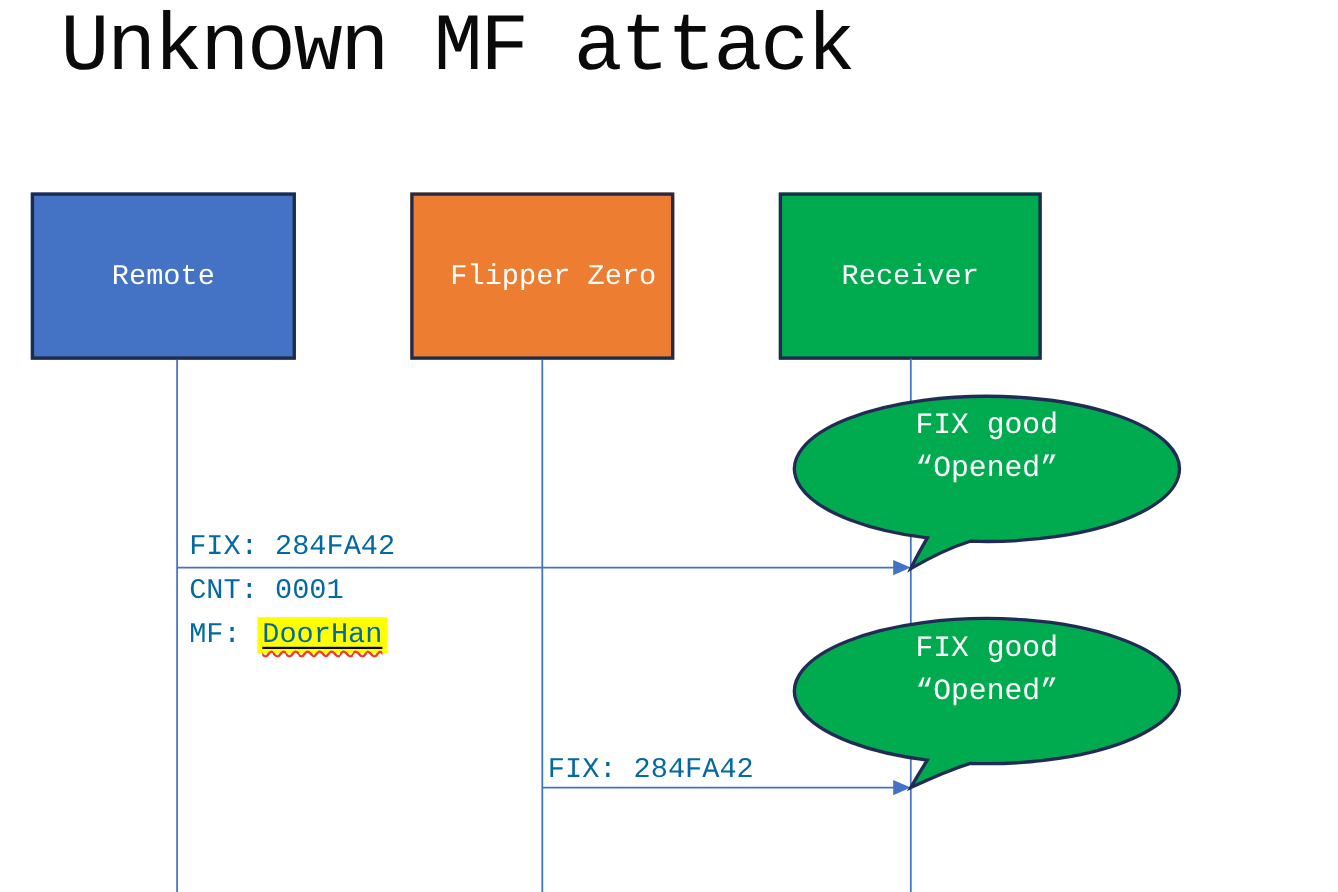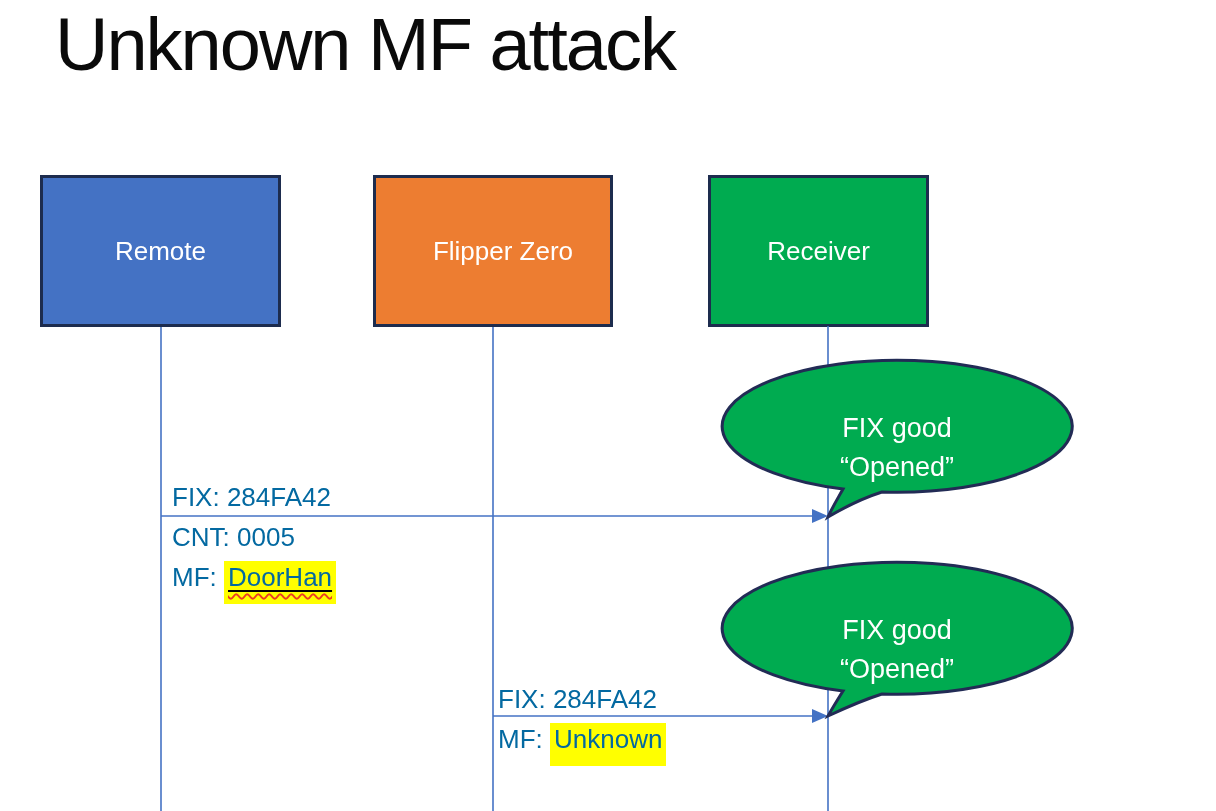--- a/index.html
+++ b/index.html
@@ -2,21 +2,21 @@
 <html style="--actor-remote: #4472C4; --actor-flipper: #ED7D31; --actor-receiver: #00AB50; --box-border: #1D2C4E; --bubble-fill: #00AB50; --bubble-border: #222B55; --line-blue: #4472C4; --highlight-yellow: #FFFF00; --squiggle-red: #EB3C23; --title-text: #0A0A0A; --bubble-text: #FFFFFF;"><head>
 <meta charset="utf-8">
 <style>
   html, body { margin: 0; padding: 0; background: #ffffff; }
   #slide {
     position: relative;
     width: 1216px;
     height: 811px;
     background: #ffffff;
     overflow: hidden;
-    font-family: Liberation Sans, sans-serif;
+    font-family: Liberation Mono, monospace;
   }
 
   
   .page-title {
     position: absolute;
     left: 55px;
     top: 2px;
     font-size: 74px;
     font-weight: 300;
     letter-spacing: -2px;
@@ -30,23 +30,23 @@
     top: 175px;
     height: 152px;
     border: 3px solid var(--box-border);
     box-sizing: border-box;
     display: flex;
     align-items: center;
     justify-content: center;
     color: #ffffff;
     font-size: 26px;
   }
-  .actor-remote   { left: 40px;  width: 241px; background: var(--actor-remote); }
+  .actor-remote   { left: 28px;  width: 241px; background: var(--actor-remote); }
   .actor-flipper  { left: 373px; width: 240px; background: var(--actor-flipper); padding-left: 20px; }
-  .actor-receiver { left: 708px; width: 221px; background: var(--actor-receiver); }
+  .actor-receiver { left: 708px; width: 239px; background: var(--actor-receiver); }
 
   
   svg.diagram { position: absolute; left: 0; top: 0; }
   .lifeline  { stroke: var(--line-blue); stroke-width: 1.6; fill: none; }
   .msg-line  { stroke: var(--line-blue); stroke-width: 1.6; fill: none; }
   .msg-head  { fill: var(--line-blue); stroke: none; }
   .bubble    { fill: var(--bubble-fill); stroke: var(--bubble-border); stroke-width: 3; }
 
   
   .msg-label {
@@ -54,21 +54,21 @@
     font-size: 26px;
     color: #0369a1;
     line-height: 40px;
     white-space: nowrap;
   }
   .msg-label-1 { left: 172px; top: 477px; }
   .msg-label-2 { left: 498px; top: 679px; }
 
   .hl {
     background: var(--highlight-yellow);
-    padding: 1px 4px 12px 4px;
+    padding: 1px 4px 2px 4px;
   }
   .sq {
     text-decoration: underline wavy var(--squiggle-red);
     text-decoration-thickness: 2px;
     text-underline-offset: 7px;
   }
   .ul {
     text-decoration: underline solid #000000;
     text-decoration-thickness: 1.5px;
     text-underline-offset: 4px;
@@ -76,21 +76,20 @@
 
   
   .callout-text {
     position: absolute;
     width: 350px;
     left: 722px;
     text-align: center;
     color: var(--bubble-text);
     font-size: 27px;
     line-height: 39px;
-    margin-top: 40px;
   }
   .callout-text-1 { top: 369px; }
   .callout-text-2 { top: 571px; }
 </style>
 </head>
 <body>
 
 <div id="slide">
 
   <div class="page-title">Unknown MF attack</div>
@@ -118,33 +117,30 @@
 
     <path class="bubble" d="M 828 517 C 833 506 838 498 843 489 A 175 66 0 1 1 882 492 C 863 498 845 507 828 517 Z"></path>
     <path class="bubble" d="M 828 716 C 833 707 838 699 843 691 A 175 66 0 1 1 882 694 C 863 700 845 708 828 716 Z"></path>
   </svg>
 
   <div class="msg-label msg-label-1">
     <div>
       <span>FIX: 284FA42</span>
     </div>
     <div>
-      <span>CNT: 0005</span>
+      <span>CNT: 0001</span>
     </div>
     <div>
       <span>MF: </span><span class="hl sq"><span class="ul">DoorHan</span></span>
     </div>
   </div>
 
   <div class="msg-label msg-label-2">
     <div>
       <span>FIX: 284FA42</span>
-    </div>
-    <div>
-      <span>MF: </span><span class="hl"><span>Unknown</span></span>
     </div>
   </div>
 
   <div class="callout-text callout-text-1">
     <div>FIX good</div>
     <div>“Opened”</div>
   </div>
   <div class="callout-text callout-text-2">
     <div>FIX good</div>
     <div>“Opened”</div>

